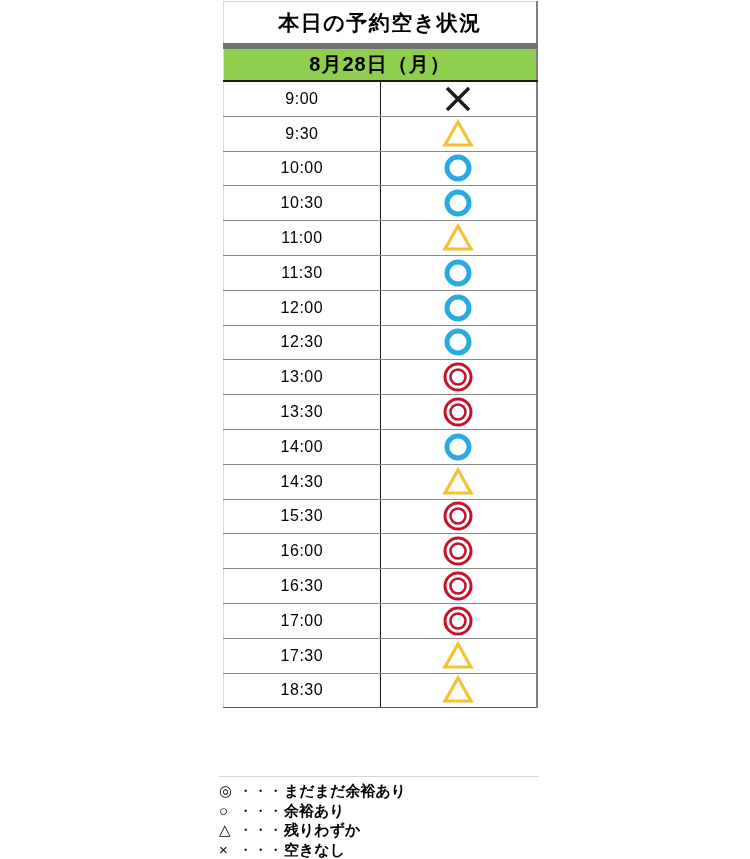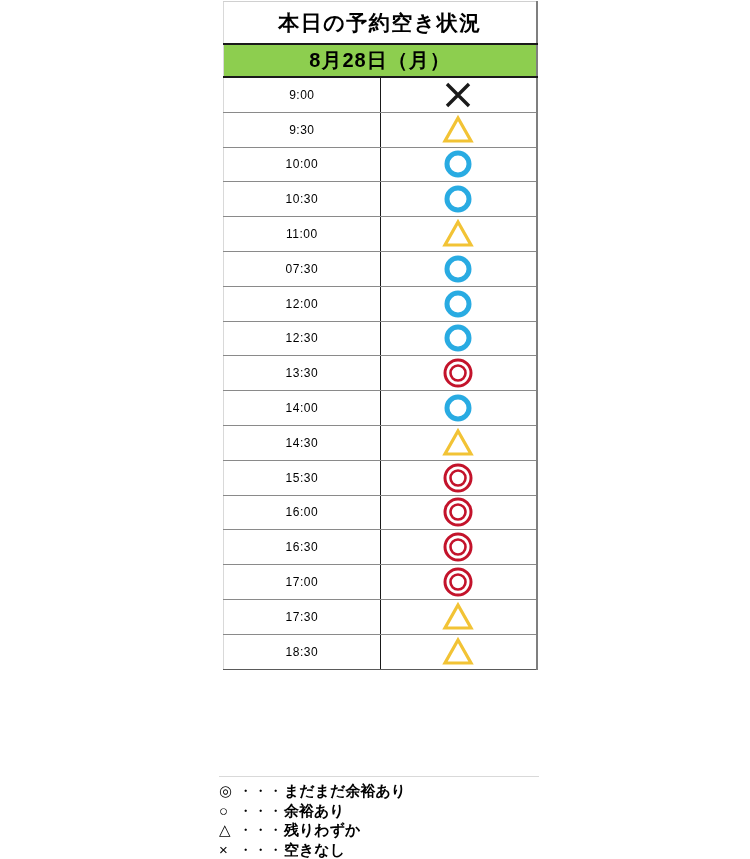--- a/index.html
+++ b/index.html
@@ -33,21 +33,21 @@
     top: 1px;
     width: 315px;
     border-collapse: collapse;
     table-layout: fixed;
     background: #ffffff;
   }
 
   #availability-table td {
     padding: 0;
     margin: 0;
-    border: 1px solid #737373;
+    border: 6px solid #737373;
     text-align: center;
     vertical-align: middle;
     background: #ffffff;
   }
 
   .col-time  { width: 95px; }
   .col-state { width: 218px; }
 
   
   .title-cell {
@@ -70,21 +70,21 @@
     border-left: 1px solid #d9d9d9 !important;
     border-right: 2px solid #7f7f7f !important;
     border-bottom: 2px solid #1a1a1a !important;
   }
 
   
   .slot-row td {
     height: 33.8px;
   }
   .time-cell {
-    font-size: 12px;
+    font-size: 16px;
     font-weight: normal;
     letter-spacing: 0.5px;
     border-left: 1px solid #d9d9d9 !important;
     border-right: 1px solid #1a1a1a !important;
     border-top: 1px solid #8a8a8a !important;
     border-bottom: 1px solid #8a8a8a !important;
   }
   .state-cell {
     border-left: 1px solid #1a1a1a !important;
     border-right: 2px solid #7f7f7f !important;
@@ -199,21 +199,21 @@
           <td class="time-cell col-time">11:00</td>
           <td class="state-cell col-state">
             <div class="mark-wrap">
               <svg width="34" height="32" viewBox="0 0 34 32" class="mark">
                 <path d="M17 4 L30 27 L4 27 Z" fill="none" stroke="#F2C335" stroke-width="3.2" stroke-linejoin="miter"></path>
               </svg>
             </div>
           </td>
         </tr>
         <tr class="slot-row">
-          <td class="time-cell col-time">07:30</td>
+          <td class="time-cell col-time">11:30</td>
           <td class="state-cell col-state">
             <div class="mark-wrap">
               <svg width="34" height="32" viewBox="0 0 34 32" class="mark">
                 <circle cx="17" cy="16" r="11" fill="none" stroke="#29ABE2" stroke-width="5"></circle>
               </svg>
             </div>
           </td>
         </tr>
         <tr class="slot-row">
           <td class="time-cell col-time">12:00</td>
@@ -224,20 +224,31 @@
               </svg>
             </div>
           </td>
         </tr>
         <tr class="slot-row">
           <td class="time-cell col-time">12:30</td>
           <td class="state-cell col-state">
             <div class="mark-wrap">
               <svg width="34" height="32" viewBox="0 0 34 32" class="mark">
                 <circle cx="17" cy="16" r="11" fill="none" stroke="#29ABE2" stroke-width="5"></circle>
+              </svg>
+            </div>
+          </td>
+        </tr>
+        <tr class="slot-row">
+          <td class="time-cell col-time">13:00</td>
+          <td class="state-cell col-state">
+            <div class="mark-wrap">
+              <svg width="34" height="32" viewBox="0 0 34 32" class="mark">
+                <circle cx="17" cy="16" r="13" fill="none" stroke="#C3132B" stroke-width="3"></circle>
+                <circle cx="17" cy="16" r="7.5" fill="none" stroke="#C3132B" stroke-width="2.6"></circle>
               </svg>
             </div>
           </td>
         </tr>
         <tr class="slot-row">
           <td class="time-cell col-time">13:30</td>
           <td class="state-cell col-state">
             <div class="mark-wrap">
               <svg width="34" height="32" viewBox="0 0 34 32" class="mark">
                 <circle cx="17" cy="16" r="13" fill="none" stroke="#C3132B" stroke-width="3"></circle>

